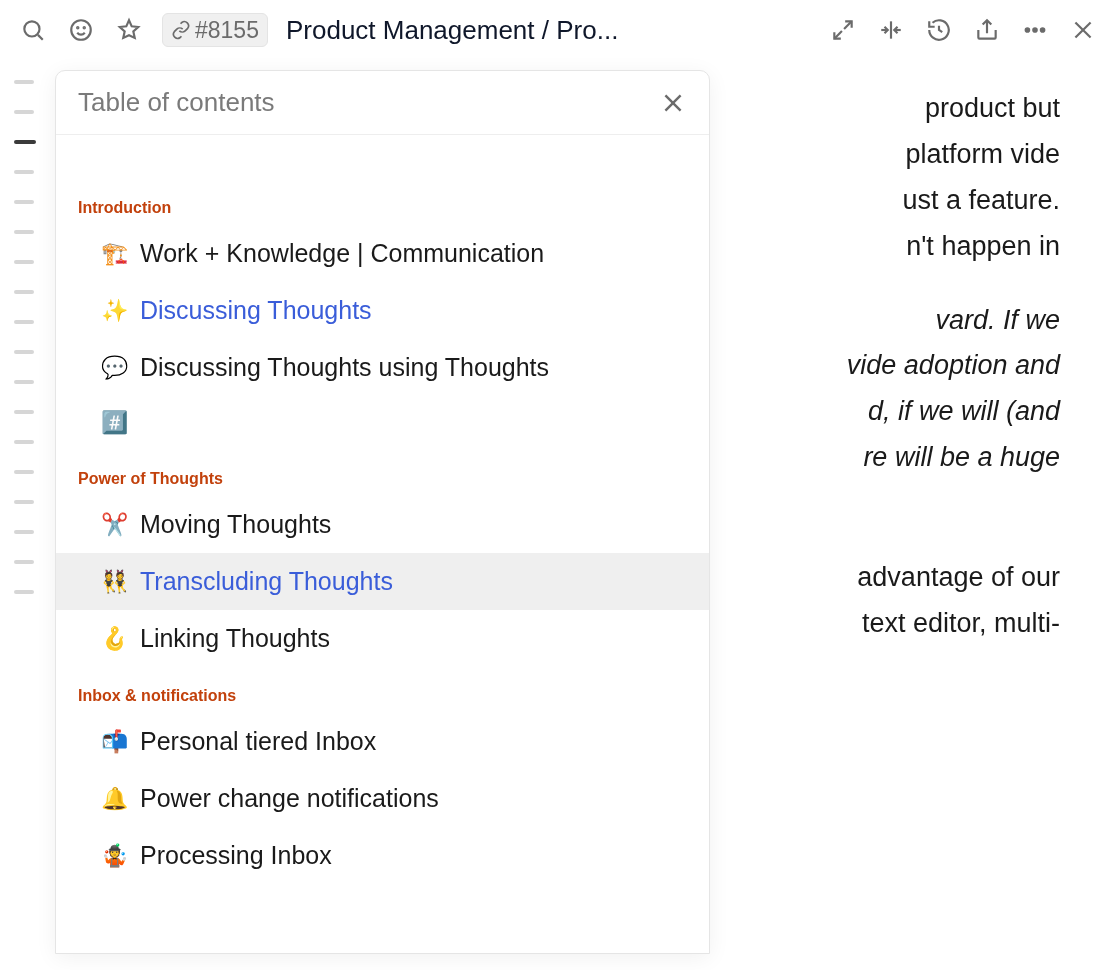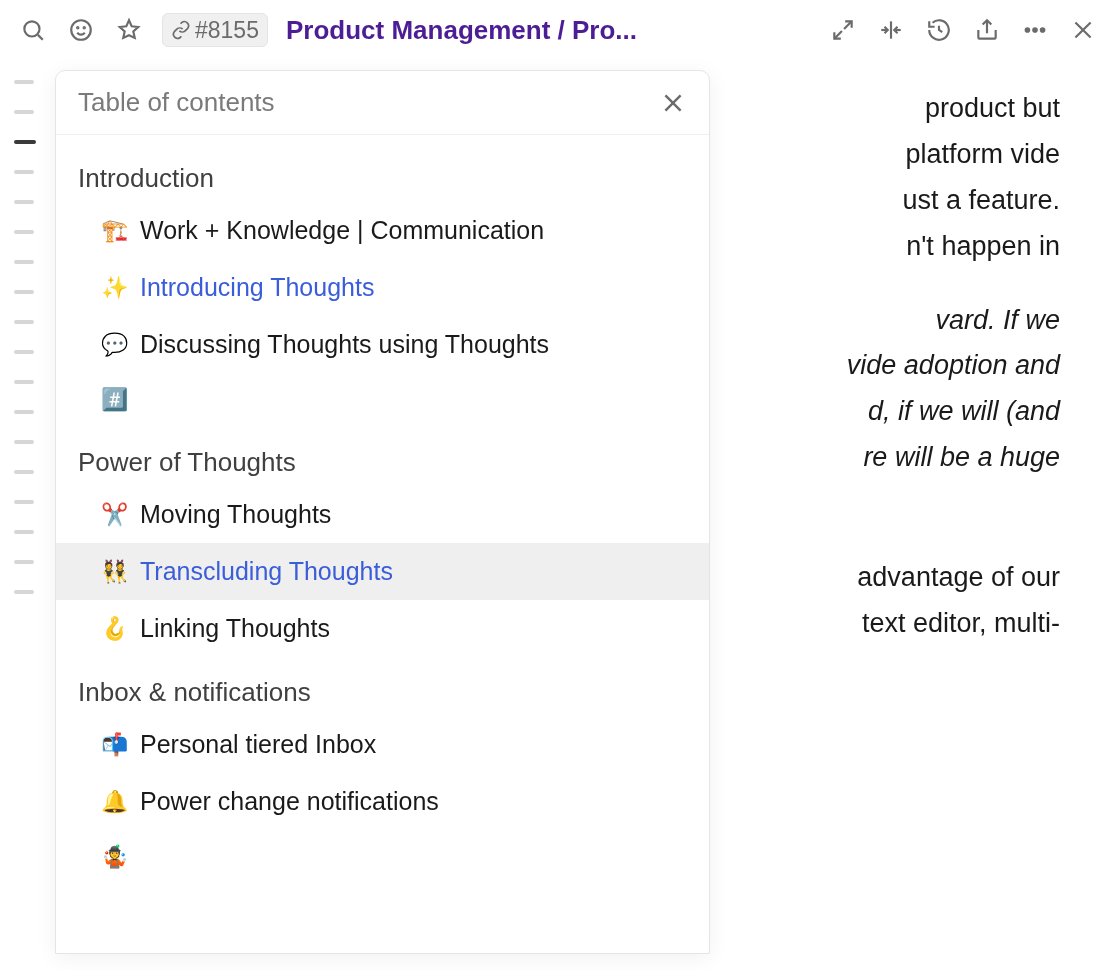--- a/index.html
+++ b/index.html
@@ -2,38 +2,38 @@
 <html><head>
 <meta charset="utf-8">
 <style>
   * { box-sizing: border-box; margin: 0; padding: 0; }
   html, body { width: 1100px; height: 970px; font-family: -apple-system, BlinkMacSystemFont, "Segoe UI", Helvetica, Arial, sans-serif; background: #fff; color: #1a1a1a; overflow: hidden; }
   .toolbar { display: flex; align-items: center; gap: 18px; padding: 14px 2px 10px 18px; height: 56px; justify-content: flex-end; }
   .toolbar .icon-btn { width: 30px; height: 30px; display: flex; align-items: center; justify-content: center; color: #6b6b6b; cursor: pointer; }
   .toolbar svg { width: 26px; height: 26px; stroke: currentColor; fill: none; stroke-width: 2; }
   .ref-chip { display:inline-flex; align-items:center; gap:4px; background:#f0f0f0; border:1px solid #e4e4e4; border-radius:6px; padding:2px 8px; color:#6b6b6b; font-size:23px; font-weight:500; height:34px; }
   .ref-chip svg { width:20px; height:20px; }
-  .crumb { color:#4c1d95; font-size:26px; font-weight:700; white-space:nowrap; overflow:hidden; text-overflow:ellipsis; max-width:360px; }
+  .crumb { color:#0f172a; font-size:26px; font-weight:400; white-space:nowrap; overflow:hidden; text-overflow:ellipsis; max-width:360px; }
   .toolbar-spacer { flex:1; }
 
   .outline-col { position:absolute; left:14px; top:80px; display:flex; flex-direction:column; gap:26px; }
   .outline-tick { width:20px; height:4px; background:#d6d6d6; border-radius:2px; }
   .outline-tick.active { background:#3a3a3a; width:22px; }
 
   .doc-body { position:absolute; left:60px; top:86px; right:40px; font-size:27px; line-height:1.7; color:#1a1a1a; }
   .doc-body p { margin-bottom: 28px; }
   .doc-body .italic { font-style: italic; }
 
-  .toc-panel { position:absolute; left:55px; top:70px; width:655px; bottom:16px; background:#fff; border:1px solid #e5e5e5; border-radius:10px 10px 0 0; box-shadow: 0 4px 22px rgba(0,0,0,0.06); display:flex; flex-direction:column; overflow:hidden; }
+  .toc-panel { position:absolute; left:55px; top:70px; width:655px; bottom:16px; background:#fff; border:1px solid #e5e5e5; border-radius:10px 10px 0 0; box-shadow: 0 4px 22px rgba(0,0,0,0.06); display:flex; flex-direction:column; overflow:hidden;gap:36px; }
   .toc-header { display:flex; align-items:center; justify-content:space-between; padding:16px 22px; border-bottom:1px solid #eee; }
   .toc-title { font-size:26px; color:#7a7a7a; font-weight:500; }
   .toc-close { width:28px; height:28px; color:#6b6b6b; display:flex; align-items:center; justify-content:center; cursor:pointer; }
   .toc-close svg { width:26px; height:26px; stroke:currentColor; stroke-width:2.2; fill:none; }
   .toc-body { overflow-y:auto; padding: 8px 0 20px 0; flex:1; }
-  .toc-section-label { font-size:26px; font-weight:400; color:#404040; padding: 20px 22px 8px 22px; }
+  .toc-section-label { font-size:16px; font-weight:700; color:#c2410c; padding: 20px 22px 8px 22px; }
   .toc-item { display:flex; align-items:center; gap:10px; font-size:25px; font-weight:500; color:#1a1a1a; padding:14px 22px 14px 44px; cursor:pointer; }
   .toc-item .emoji { width:30px; display:inline-block; text-align:center; font-size:22px; }
   .toc-item.link { color:#3a5dd9; }
   .toc-item.selected { background:#efefef; }
 </style>
 </head>
 <body>
 
 <div class="toolbar">
   <div class="icon-btn">
@@ -148,21 +148,21 @@
     </div>
   </div>
   <div class="toc-body" id="toc-body">
       <div class="toc-section-label">Introduction</div>
       <div class="toc-item">
         <span class="emoji">🏗️</span>
         <span>Work + Knowledge | Communication</span>
       </div>
       <div class="toc-item link">
         <span class="emoji">✨</span>
-        <span>Introducing Thoughts</span>
+        <span>Discussing Thoughts</span>
       </div>
       <div class="toc-item">
         <span class="emoji">💬</span>
         <span>Discussing Thoughts using Thoughts</span>
       </div>
       <div class="toc-item">
         <span class="emoji">#️⃣</span>
       </div>
       <div class="toc-section-label">Power of Thoughts</div>
       <div class="toc-item">
@@ -181,15 +181,16 @@
       <div class="toc-item">
         <span class="emoji">📬</span>
         <span>Personal tiered Inbox</span>
       </div>
       <div class="toc-item">
         <span class="emoji">🔔</span>
         <span>Power change notifications</span>
       </div>
       <div class="toc-item">
         <span class="emoji">🤹</span>
+        <span>Processing Inbox</span>
       </div>
     </div>
 </div>
 
 </body></html>

